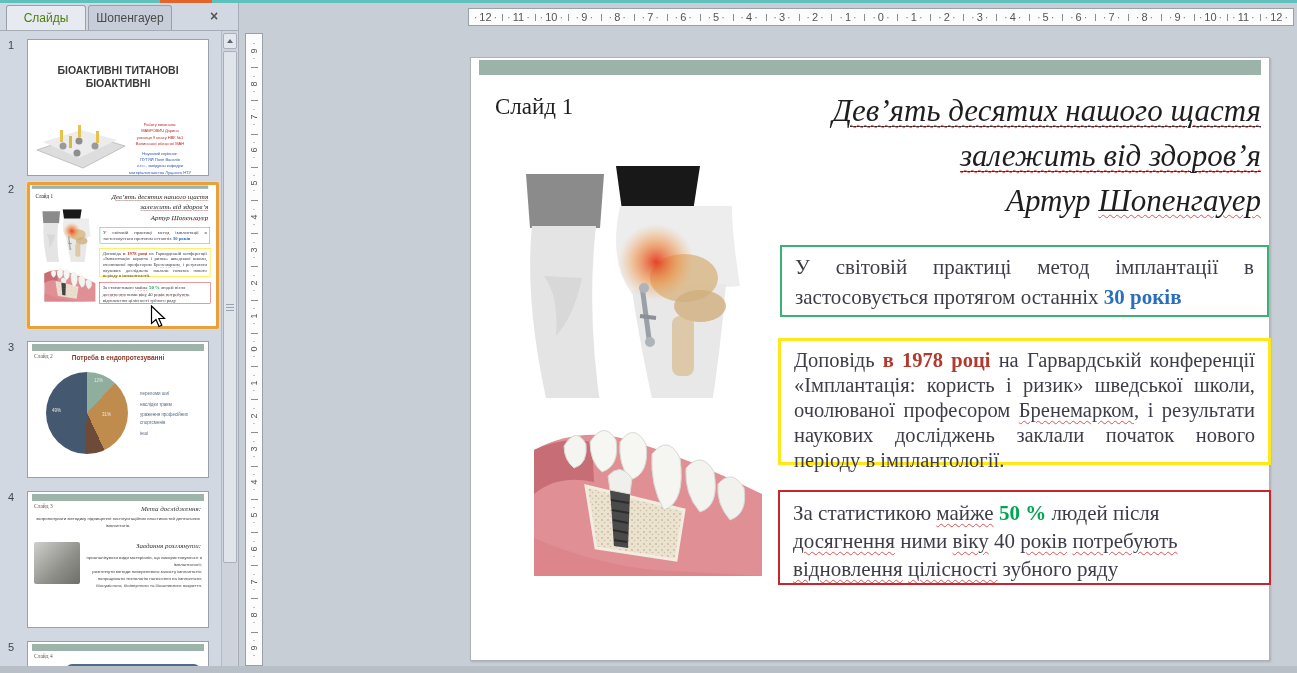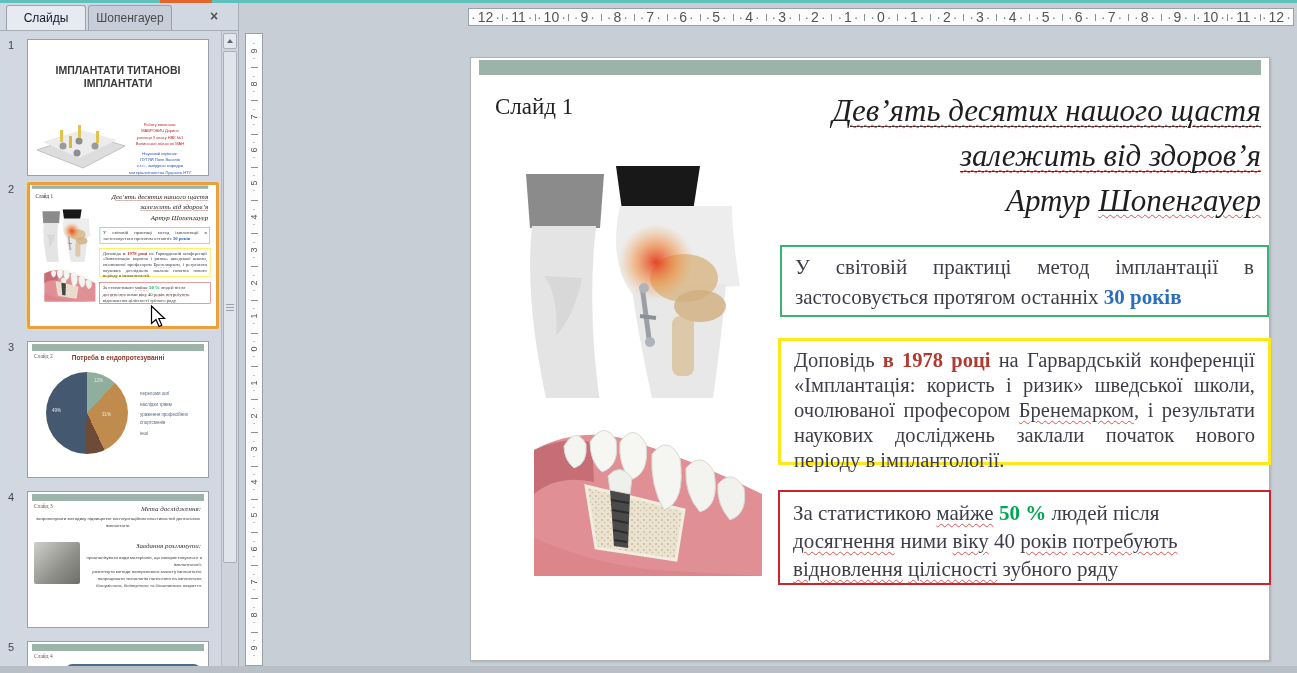--- a/index.html
+++ b/index.html
@@ -6,21 +6,21 @@
   body { width:1297px; height:673px; overflow:hidden; font-family:"Liberation Sans",sans-serif; }
   .screen { position:relative; width:1297px; height:673px; background:#c8ced5; overflow:hidden; }
 
   
   .top-accent { position:absolute; left:0; top:0; width:1297px; height:3px; background:#5fc0bc; }
   .top-orange { position:absolute; left:160px; top:0; width:52px; height:5px; background:#e2662c; }
 
   
   .panel { position:absolute; left:0; top:3px; width:238px; height:670px; background:#d2d8e2; border-right:1px solid #a7adb6; }
   .tabs { position:absolute; left:0; top:0; width:238px; height:27px; border-bottom:1px solid #a7adb6; }
-  .tab { position:absolute; top:2px; height:24px; line-height:24px; text-align:center; font-size:12px; color:#0f172a;
+  .tab { position:absolute; top:2px; height:24px; line-height:24px; text-align:center; font-size:12px; color:#4d7c0f;
          border:1px solid #9aa1ad; border-bottom:none; border-radius:3px 3px 0 0; cursor:default; }
   .tab-active { left:6px; width:78px; background:#e7ebf1; }
   .tab-idle { left:88px; width:82px; background:#c7cdd9; color:#4a4a4a; }
   .tab-close { position:absolute; right:14px; top:4px; width:20px; height:20px; text-align:center; line-height:19px;
                font-size:14px; color:#555; font-weight:bold; }
 
   .thumb-num { position:absolute; left:8px; width:14px; font-size:11px; color:#44464a; }
 
   .thumb { position:absolute; left:27px; width:180px; height:135px; background:#fff; border:1px solid #9aa0a8; overflow:hidden; }
   .sage-band { position:absolute; left:2%; top:2px; width:96%; height:7px; background:#9db4aa; }
@@ -60,21 +60,21 @@
   .pscroll { position:absolute; right:1px; top:28px; width:15px; height:642px; background:#cdd2db; border-left:1px solid #b4bac4; }
   .pscroll-up { position:absolute; top:2px; left:1px; width:12px; height:14px; background:#e3e7ee; border:1px solid #a9b0bb; border-radius:2px; }
   .pscroll-up::after { content:""; position:absolute; left:3px; top:5px; border-left:3px solid transparent; border-right:3px solid transparent; border-bottom:4px solid #5d6570; }
   .pscroll-thumb { position:absolute; top:20px; left:1px; width:12px; height:510px; background:#e0e4eb; border:1px solid #a9b0bb; border-radius:2px; }
   .pscroll-grip { position:absolute; top:252px; left:2px; width:8px; height:7px;
                   background:repeating-linear-gradient(#9aa2ad 0 1px, transparent 1px 3px); }
 
   
   .hruler { position:absolute; left:468px; top:8px; width:826px; height:18px; background:#fcfcfc; border:1px solid #9aa0a8;
             display:flex; box-sizing:border-box; }
-  .hcell { flex:1; display:flex; align-items:center; justify-content:center; gap:2px; font-size:14px; color:#555;
+  .hcell { flex:1; display:flex; align-items:center; justify-content:center; gap:2px; font-size:11px; color:#555;
            background:linear-gradient(#8a8f96,#8a8f96) left center/1px 7px no-repeat; }
   .hcell:first-child { background:none; }
   .hcell::before,.hcell::after { content:"·"; color:#7b7f86; }
 
   .vruler { position:absolute; left:245px; top:33px; width:18px; height:633px; background:#fcfcfc; border:1px solid #9aa0a8;
             display:flex; flex-direction:column; box-sizing:border-box; }
   .vcell { flex:1; display:flex; flex-direction:column; align-items:center; justify-content:center; gap:1px; font-size:9px; color:#555;
            background:linear-gradient(#8a8f96,#8a8f96) center top/7px 1px no-repeat; }
   .vcell:first-child { background:none; }
   .vcell::before,.vcell::after { content:"·"; color:#7b7f86; line-height:3px; }
@@ -119,21 +119,21 @@
       <div class="tab-close">×</div>
     </div>
 
     <span class="thumb-num" style="top:36px">1</span>
     <span class="thumb-num" style="top:180px">2</span>
     <span class="thumb-num" style="top:338px">3</span>
     <span class="thumb-num" style="top:488px">4</span>
     <span class="thumb-num" style="top:638px">5</span>
 
     <div class="thumb" style="top:36px">
-      <div class="t1-title">ІМПЛАНТАТИ ТИТАНОВІ ІМПЛАНТАТИ</div>
+      <div class="t1-title">БІОАКТИВНІ ТИТАНОВІ БІОАКТИВНІ</div>
       <svg class="t1-img" width="96" height="56" viewBox="0 0 96 56">
         <polygon points="4,34 52,18 92,30 50,52" fill="#dddddd" stroke="#c2c2c2"></polygon>
         <polygon points="10,26 48,14 84,24 46,42" fill="#ececec"></polygon>
         <circle cx="30" cy="30" r="3.5" fill="#9a9a9a"></circle>
           <circle cx="46" cy="25" r="3.5" fill="#8e8e8e"></circle>
         <circle cx="62" cy="30" r="3.5" fill="#9a9a9a"></circle>
           <circle cx="44" cy="37" r="3.5" fill="#8e8e8e"></circle>
         <rect x="27" y="14" width="3" height="12" fill="#e3c34d"></rect>
           <rect x="45" y="9" width="3" height="12" fill="#e3c34d"></rect>
         <rect x="63" y="15" width="3" height="12" fill="#e3c34d"></rect>

